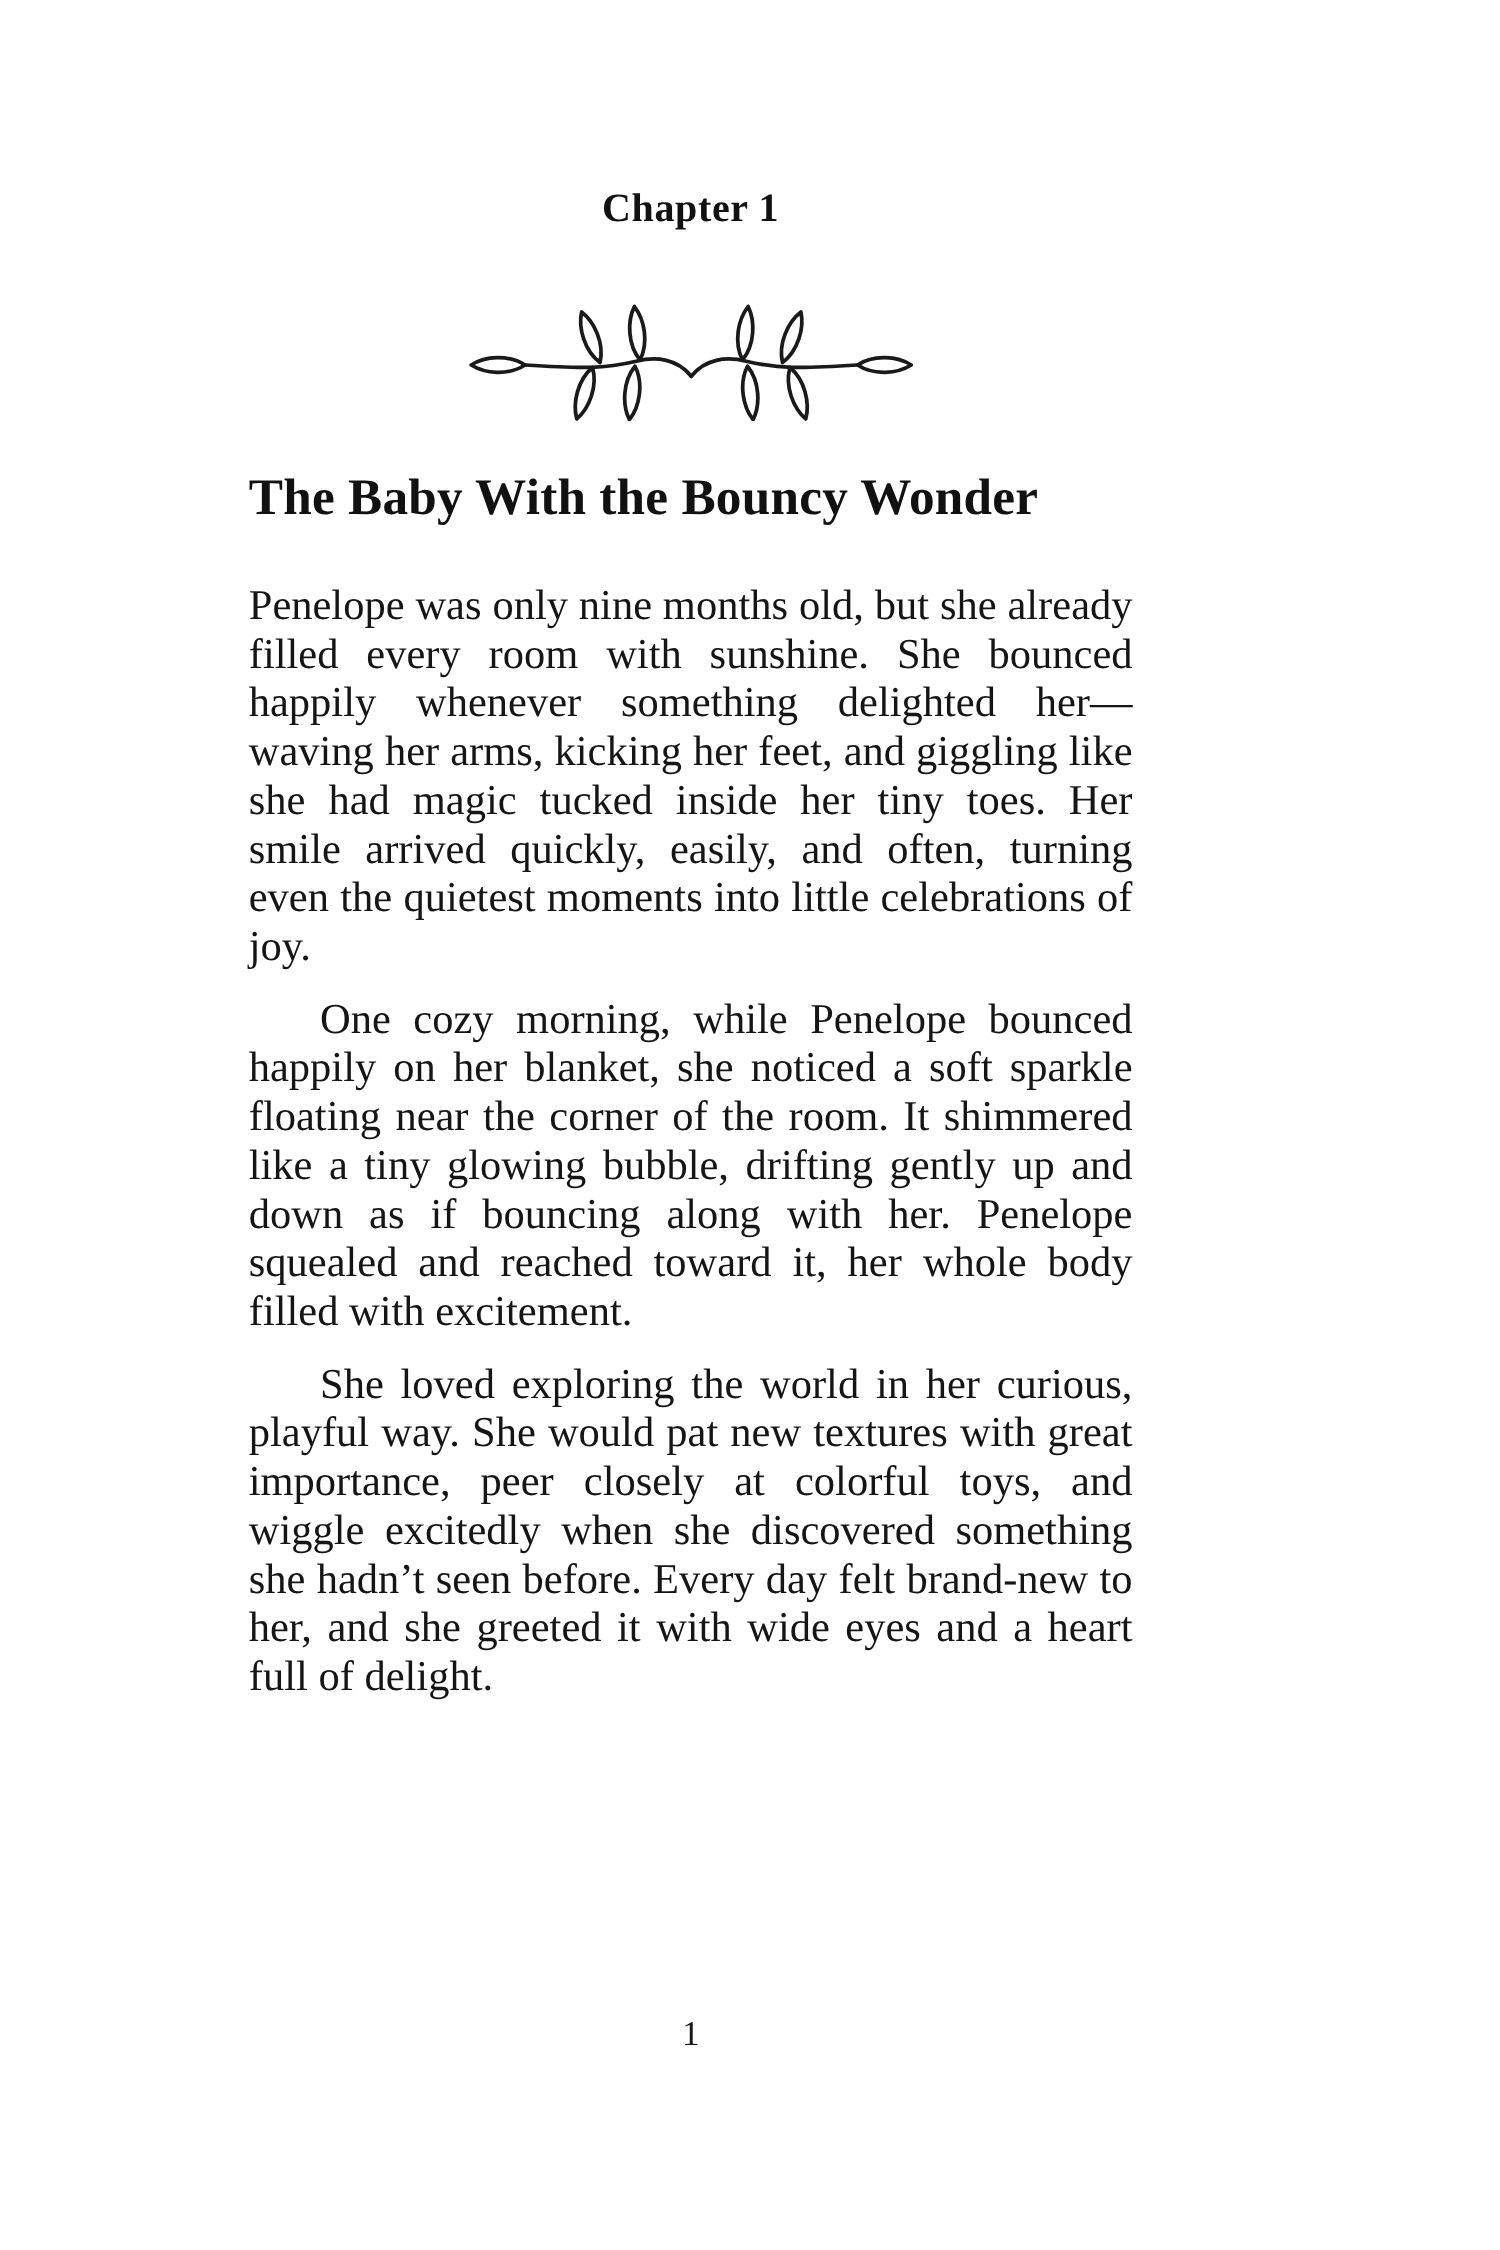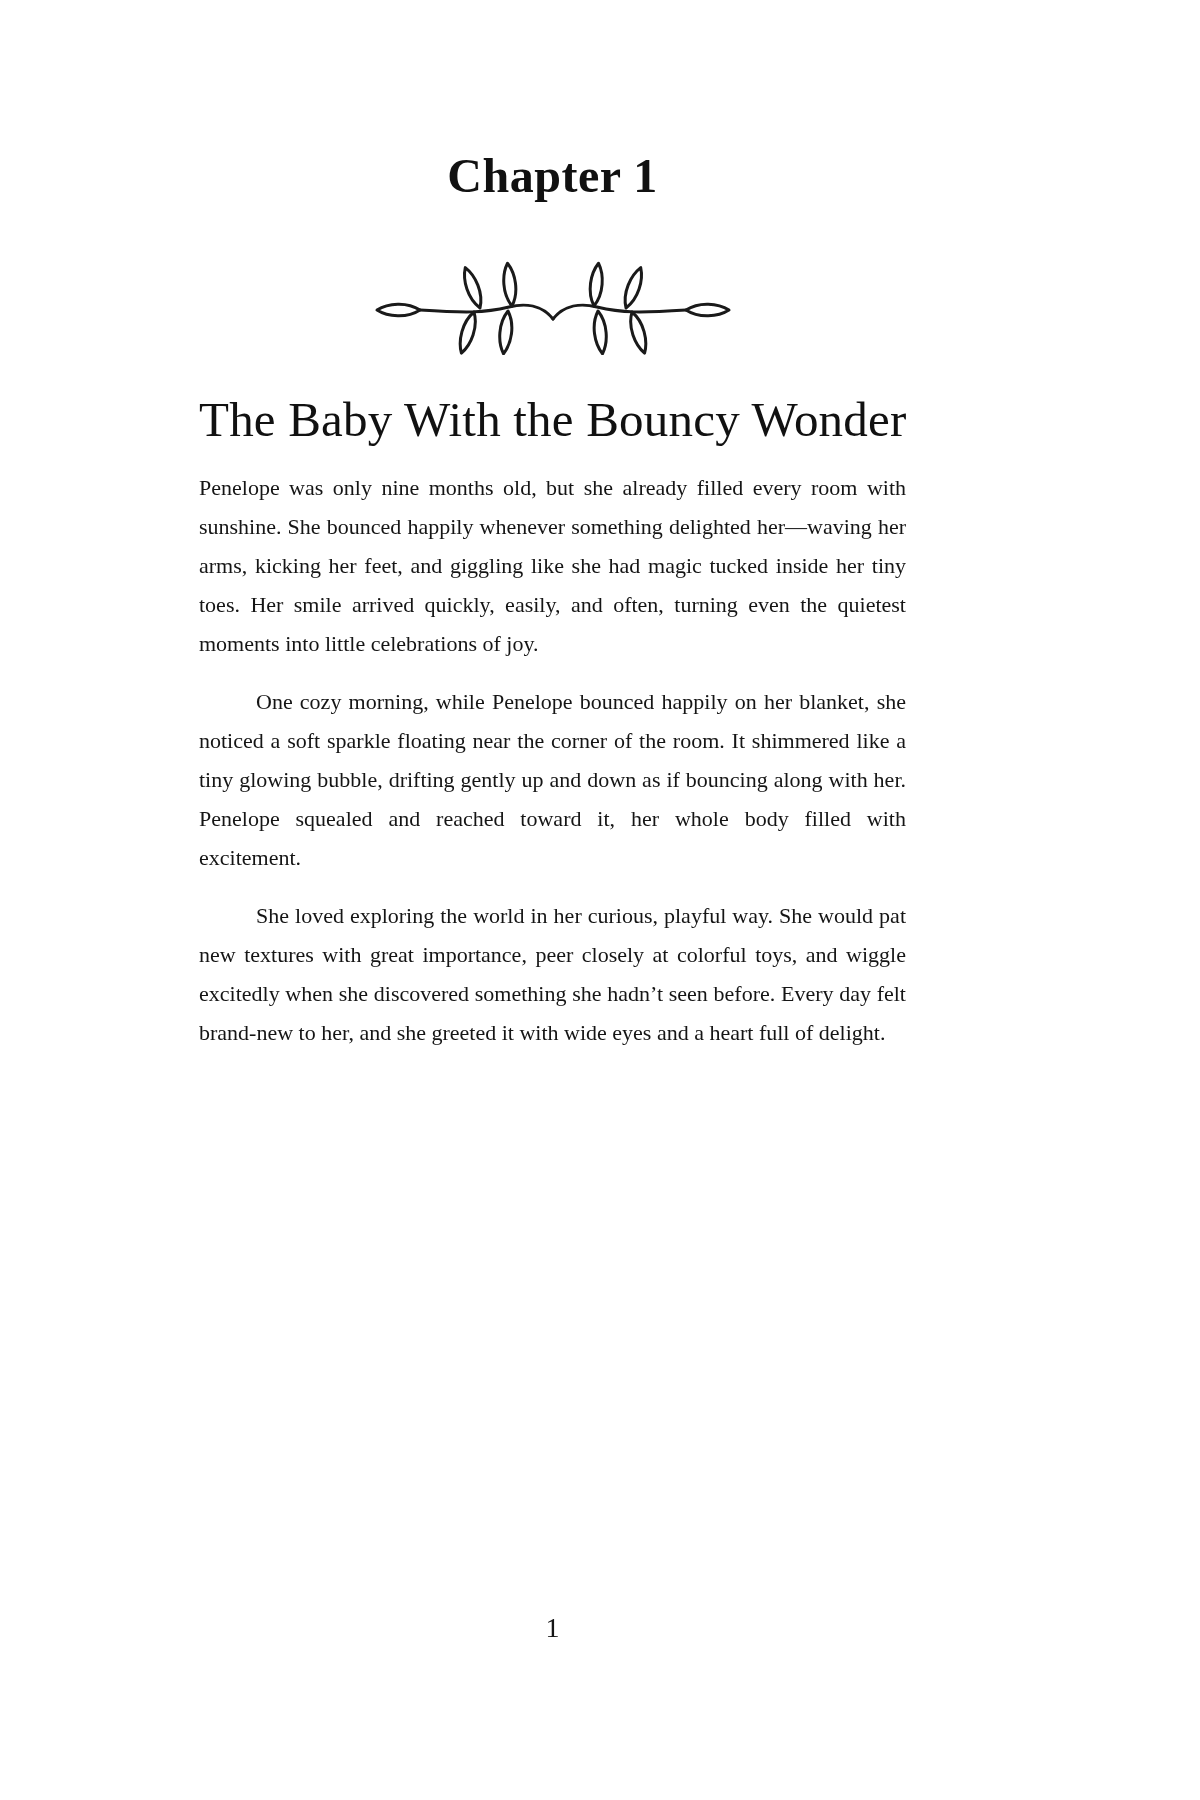--- a/index.html
+++ b/index.html
@@ -15,43 +15,43 @@
   .page {
     position: absolute;
     left: 199px;
     top: 0;
     width: 707px;
     height: 1800px;
   }
   .chapter-label {
     padding-top: 148px;
     text-align: center;
-    font-size: 48px;
+    font-size: 32px;
     font-weight: bold;
     letter-spacing: 0.5px;
     color: #111111;
   }
   .ornament-wrap {
     margin-top: 52px;
     text-align: center;
     height: 100px;
   }
   .ornament-wrap svg { display: inline-block; }
   .chapter-title {
     margin-top: 36px;
-    font-size: 49px;
-    font-weight: normal;
+    font-size: 41px;
+    font-weight: bold;
     text-align: left;
     letter-spacing: 0.2px;
     color: #111111;
     white-space: nowrap;
   }
   .body-text {
-    margin-top: 20px;
-    font-size: 22px;
+    margin-top: 44px;
+    font-size: 34px;
     line-height: 39px;
     text-align: justify;
   }
   .body-text p { margin-bottom: 19px; }
   .body-text p.indented { text-indent: 57px; }
   .page-number {
     position: absolute;
     left: 199px;
     top: 1612px;
     width: 707px;

